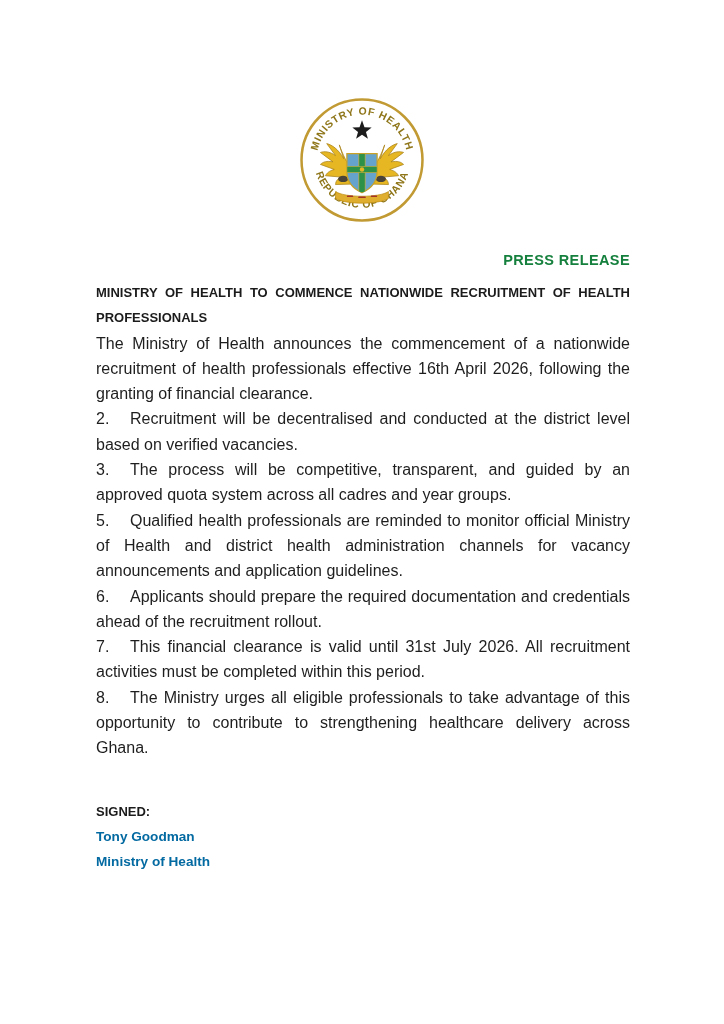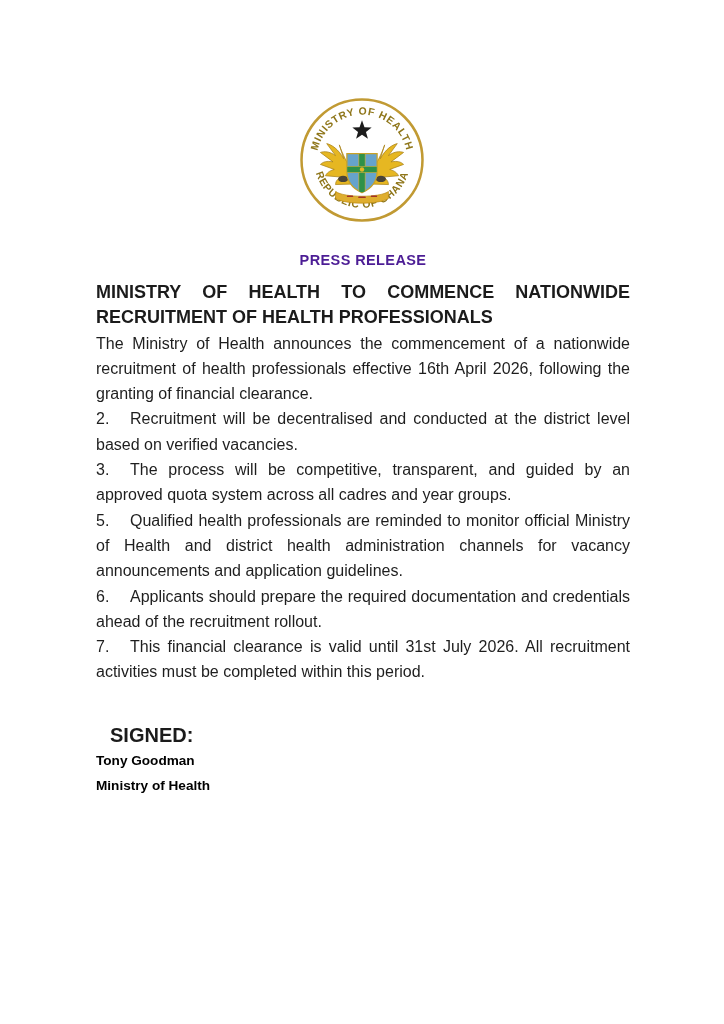--- a/index.html
+++ b/index.html
@@ -23,59 +23,58 @@
   .seal { width: 126px; height: 126px; }
   .arc-text {
     font-family: "Liberation Sans", sans-serif;
     font-weight: bold;
     font-size: 16.5px;
     letter-spacing: 1.2px;
     fill: #8e7518;
   }
   .press-label {
     margin-top: 24px;
-    text-align: center;
+    text-align: right;
     font-weight: bold;
     font-size: 14.5px;
     line-height: 25px;
     letter-spacing: 0.4px;
-    color: #4c1d95;
+    color: #15803d;
   }
   .headline {
     margin-top: 7px;
     font-weight: bold;
-    font-size: 18px;
+    font-size: 13px;
     line-height: 25.3px;
     text-align: justify;
     color: #1b1b1b;
   }
   .body-paras p {
     margin: 0;
     font-size: 16px;
     line-height: 25.3px;
     text-align: justify;
   }
   .pnum {
     display: inline-block;
     width: 34px;
   }
   .pnum:empty { display: none; }
   .signature { margin-top: 38px; }
   .signed-label {
     font-weight: bold;
-    font-size: 20px;
+    font-size: 13px;
     line-height: 25.3px;
     color: #1b1b1b;
-    margin-left: 14px;
   }
   .sig-line {
     font-weight: bold;
     font-size: 13.6px;
     line-height: 25.3px;
-    color: #000000;
+    color: #0369a1;
   }
 </style>
 </head>
 <body>
 
 <div class="page">
 
   <div class="logo-wrap">
     <svg class="seal" viewBox="0 0 200 200">
       <defs>
@@ -126,20 +125,21 @@
 
     <div class="headline">MINISTRY OF HEALTH TO COMMENCE NATIONWIDE RECRUITMENT OF HEALTH PROFESSIONALS</div>
 
     <div class="body-paras">
       <p><span>The Ministry of Health announces the commencement of a nationwide recruitment of health professionals effective 16th April 2026, following the granting of financial clearance.</span></p>
       <p><span class="pnum">2.</span><span>Recruitment will be decentralised and conducted at the district level based on verified vacancies.</span></p>
       <p><span class="pnum">3.</span><span>The process will be competitive, transparent, and guided by an approved quota system across all cadres and year groups.</span></p>
       <p><span class="pnum">5.</span><span>Qualified health professionals are reminded to monitor official Ministry of Health and district health administration channels for vacancy announcements and application guidelines.</span></p>
       <p><span class="pnum">6.</span><span>Applicants should prepare the required documentation and credentials ahead of the recruitment rollout.</span></p>
       <p><span class="pnum">7.</span><span>This financial clearance is valid until 31st July 2026. All recruitment activities must be completed within this period.</span></p>
+      <p><span class="pnum">8.</span><span>The Ministry urges all eligible professionals to take advantage of this opportunity to contribute to strengthening healthcare delivery across Ghana.</span></p>
     </div>
 
     <div class="signature">
       <div class="signed-label">SIGNED:</div>
       <div class="sig-line">Tony Goodman</div>
       <div class="sig-line">Ministry of Health</div>
     </div>
   </div>
 
 </div>

